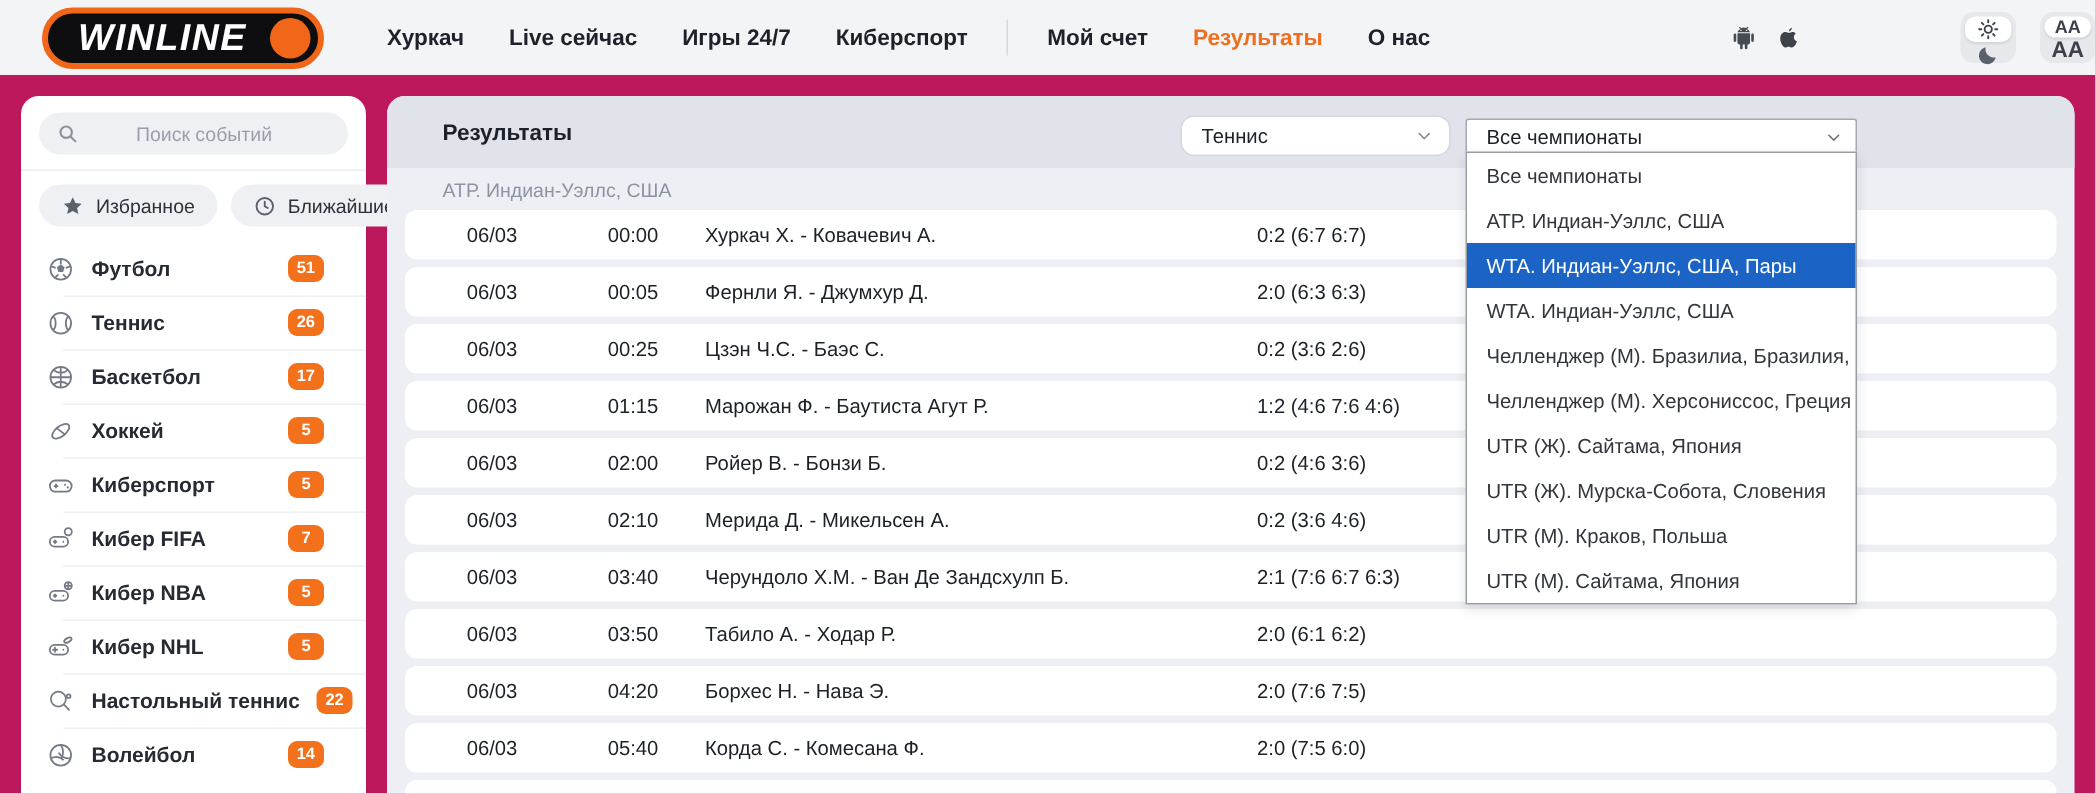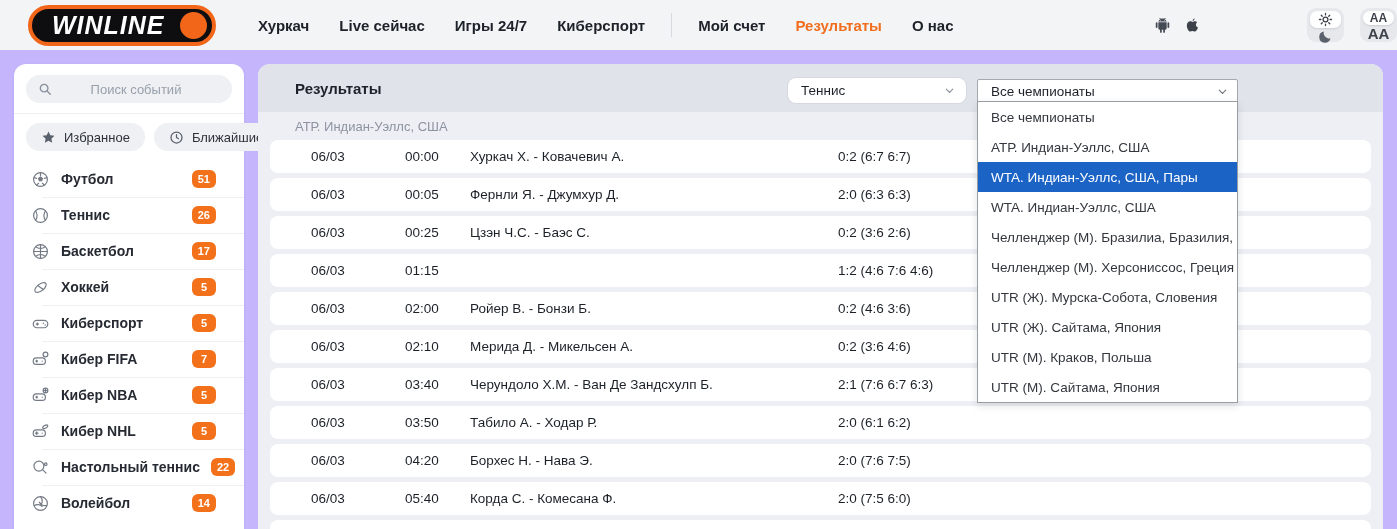--- a/index.html
+++ b/index.html
@@ -1,18 +1,18 @@
 <!DOCTYPE html>
 <html><head>
 <meta charset="utf-8">
 <style>
   * { box-sizing: border-box; margin: 0; padding: 0; }
   html,body { width:1397px; height:529px; }
   body { font-family:"Liberation Sans", sans-serif; background:#f8f9fb; overflow:hidden; }
-  .stage { position:relative; width:1397px; height:529px; overflow:hidden; background:#c4b5fd; }
+  .stage { position:relative; width:1397px; height:529px; overflow:hidden; background:#be185d; }
 
   
   .topbar { position:absolute; top:0; left:0; right:0; height:50px; background:#f2f4f6; display:flex; align-items:center; }
   .logo { margin-left:28px; width:188px; height:41px; background:#0e0e10; border:4px solid #f2661a; border-radius:22px; display:flex; align-items:center; justify-content:space-between; padding:0 5px 0 20px; flex:0 0 auto; cursor:pointer; }
   .logo-text { color:#fff; font-weight:700; font-style:italic; font-size:25px; letter-spacing:1px; }
   .logo-dot { width:27px; height:27px; border-radius:50%; background:#f2661a; }
   .nav { display:flex; align-items:center; gap:30px; margin-left:42px; }
   .nav-link { font-size:15px; font-weight:600; color:#1d212a; cursor:pointer; white-space:nowrap; }
   .nav-link.active { color:#f06e1e; }
   .nav-divider { width:1px; height:24px; background:#d6d9de; margin:0 -4px; }
@@ -281,22 +281,22 @@
         </svg>
     </div>
 
     <div class="dropdown">
       <div class="dd-option">Все чемпионаты</div>
       <div class="dd-option">АТР. Индиан-Уэллс, США</div>
       <div class="dd-option selected">WTA. Индиан-Уэллс, США, Пары</div>
       <div class="dd-option">WTA. Индиан-Уэллс, США</div>
       <div class="dd-option">Челленджер (М). Бразилиа, Бразилия, Пары</div>
       <div class="dd-option">Челленджер (М). Херсониссос, Греция</div>
+      <div class="dd-option">UTR (Ж). Сайтама, Япония</div>
       <div class="dd-option">UTR (Ж). Мурска-Собота, Словения</div>
-      <div class="dd-option">UTR (Ж). Сайтама, Япония</div>
       <div class="dd-option">UTR (М). Краков, Польша</div>
       <div class="dd-option">UTR (М). Сайтама, Япония</div>
     </div>
 
     <div class="group-band">АТР. Индиан-Уэллс, США</div>
 
     <div class="rows">
       <div class="row">
         <span class="cell c-date">06/03</span>
         <span class="cell c-time">00:00</span>
@@ -311,20 +311,21 @@
       </div>
       <div class="row">
         <span class="cell c-date">06/03</span>
         <span class="cell c-time">00:25</span>
         <span class="cell c-match">Цзэн Ч.С. - Баэс С.</span>
         <span class="cell c-score">0:2 (3:6 2:6)</span>
       </div>
       <div class="row">
         <span class="cell c-date">06/03</span>
         <span class="cell c-time">01:15</span>
+        <span class="cell c-match">Марожан Ф. - Баутиста Агут Р.</span>
         <span class="cell c-score">1:2 (4:6 7:6 4:6)</span>
       </div>
       <div class="row">
         <span class="cell c-date">06/03</span>
         <span class="cell c-time">02:00</span>
         <span class="cell c-match">Ройер В. - Бонзи Б.</span>
         <span class="cell c-score">0:2 (4:6 3:6)</span>
       </div>
       <div class="row">
         <span class="cell c-date">06/03</span>

